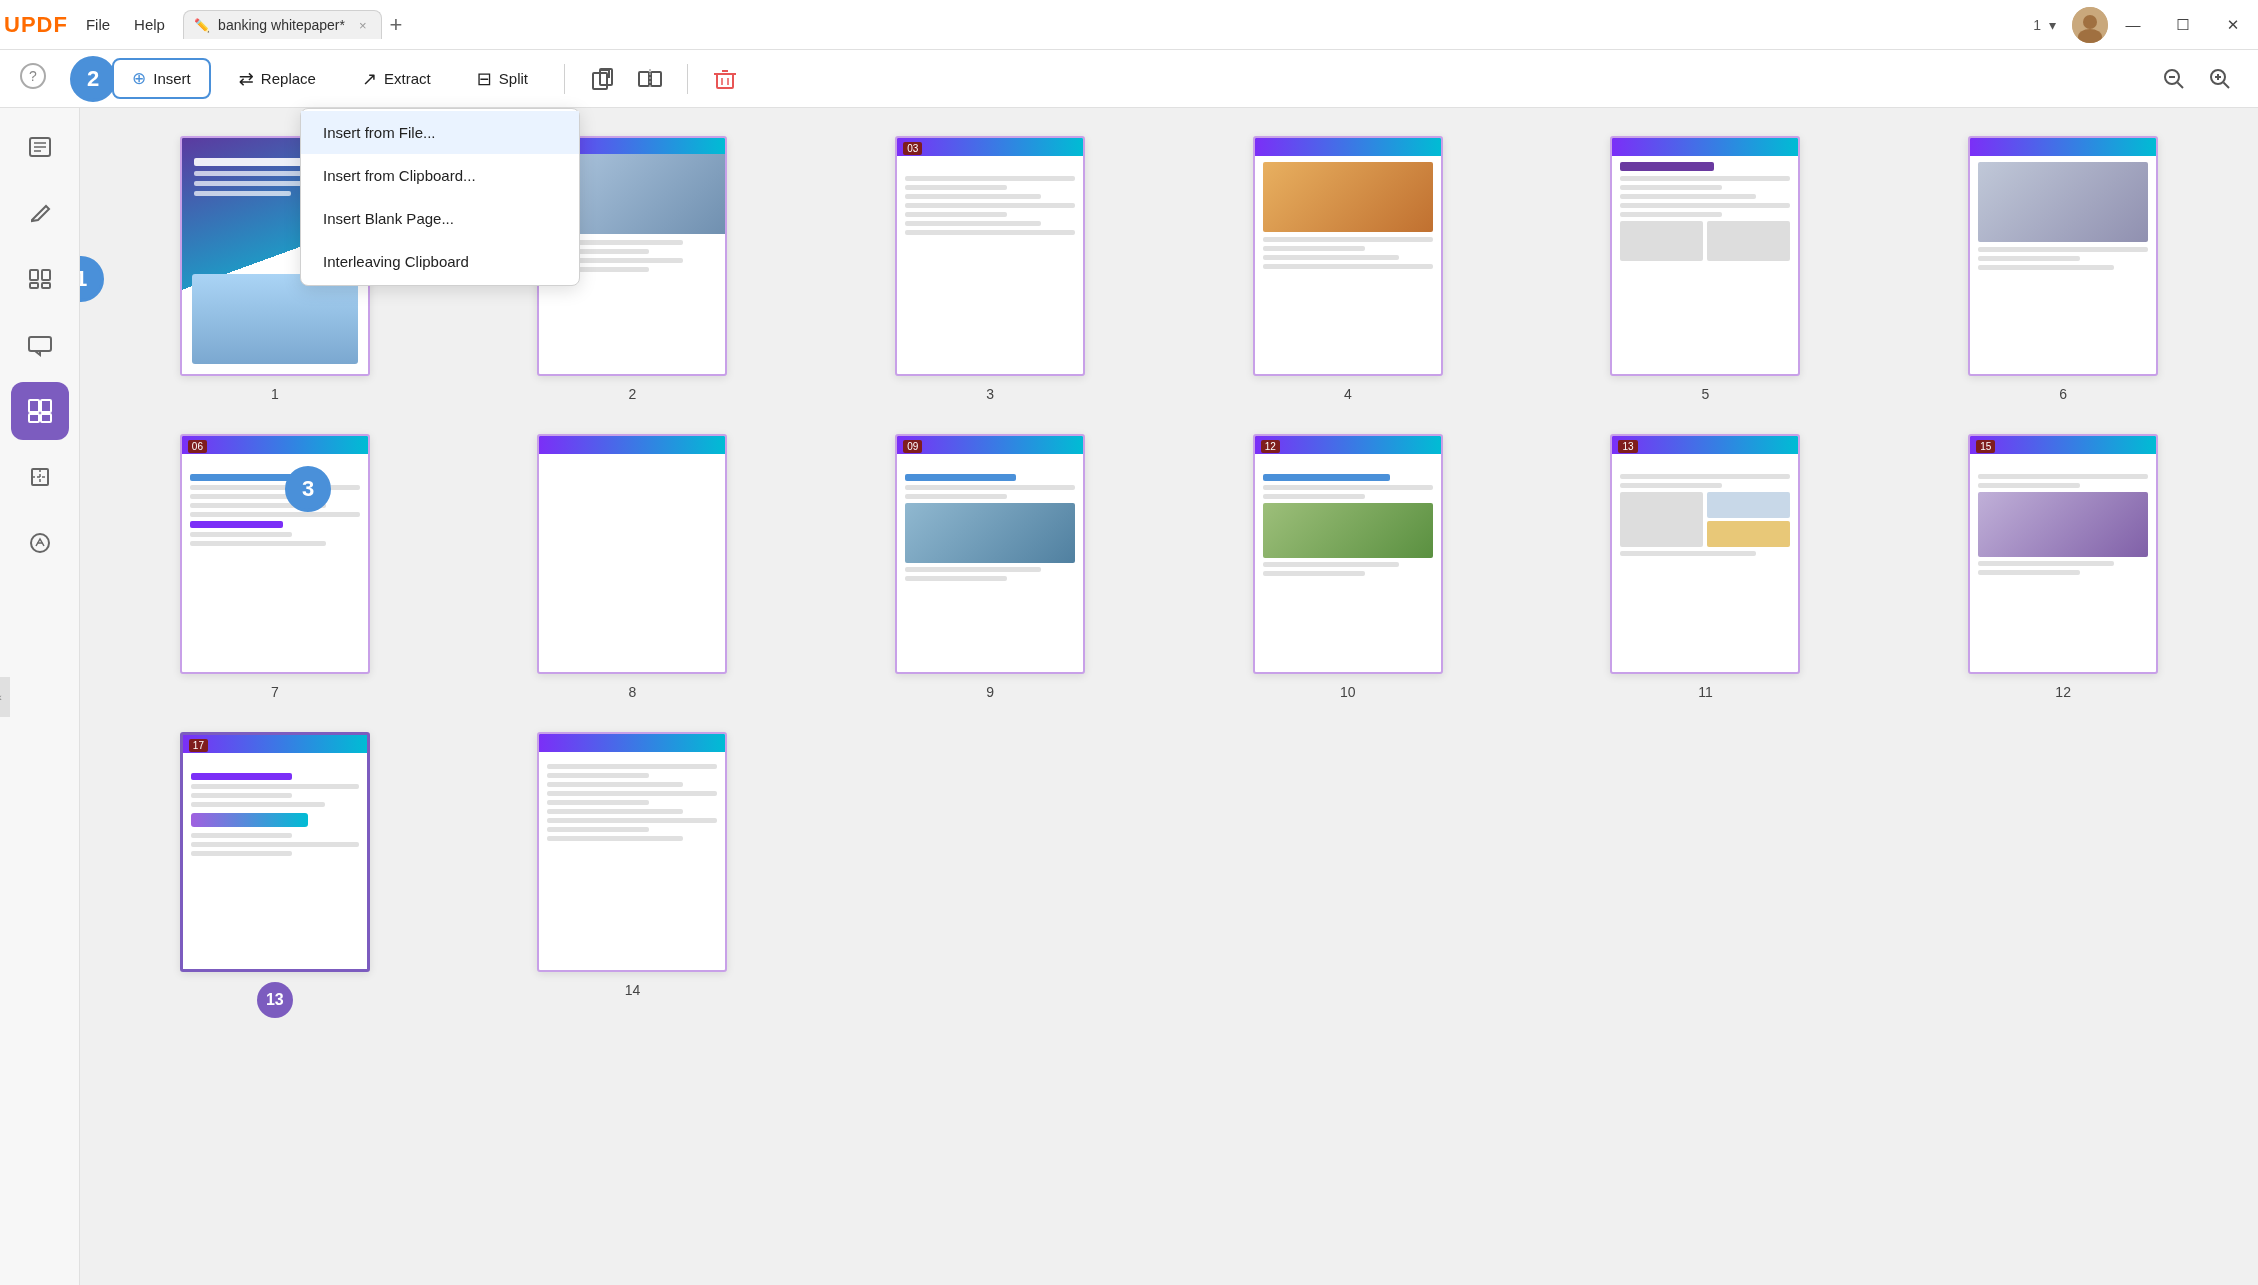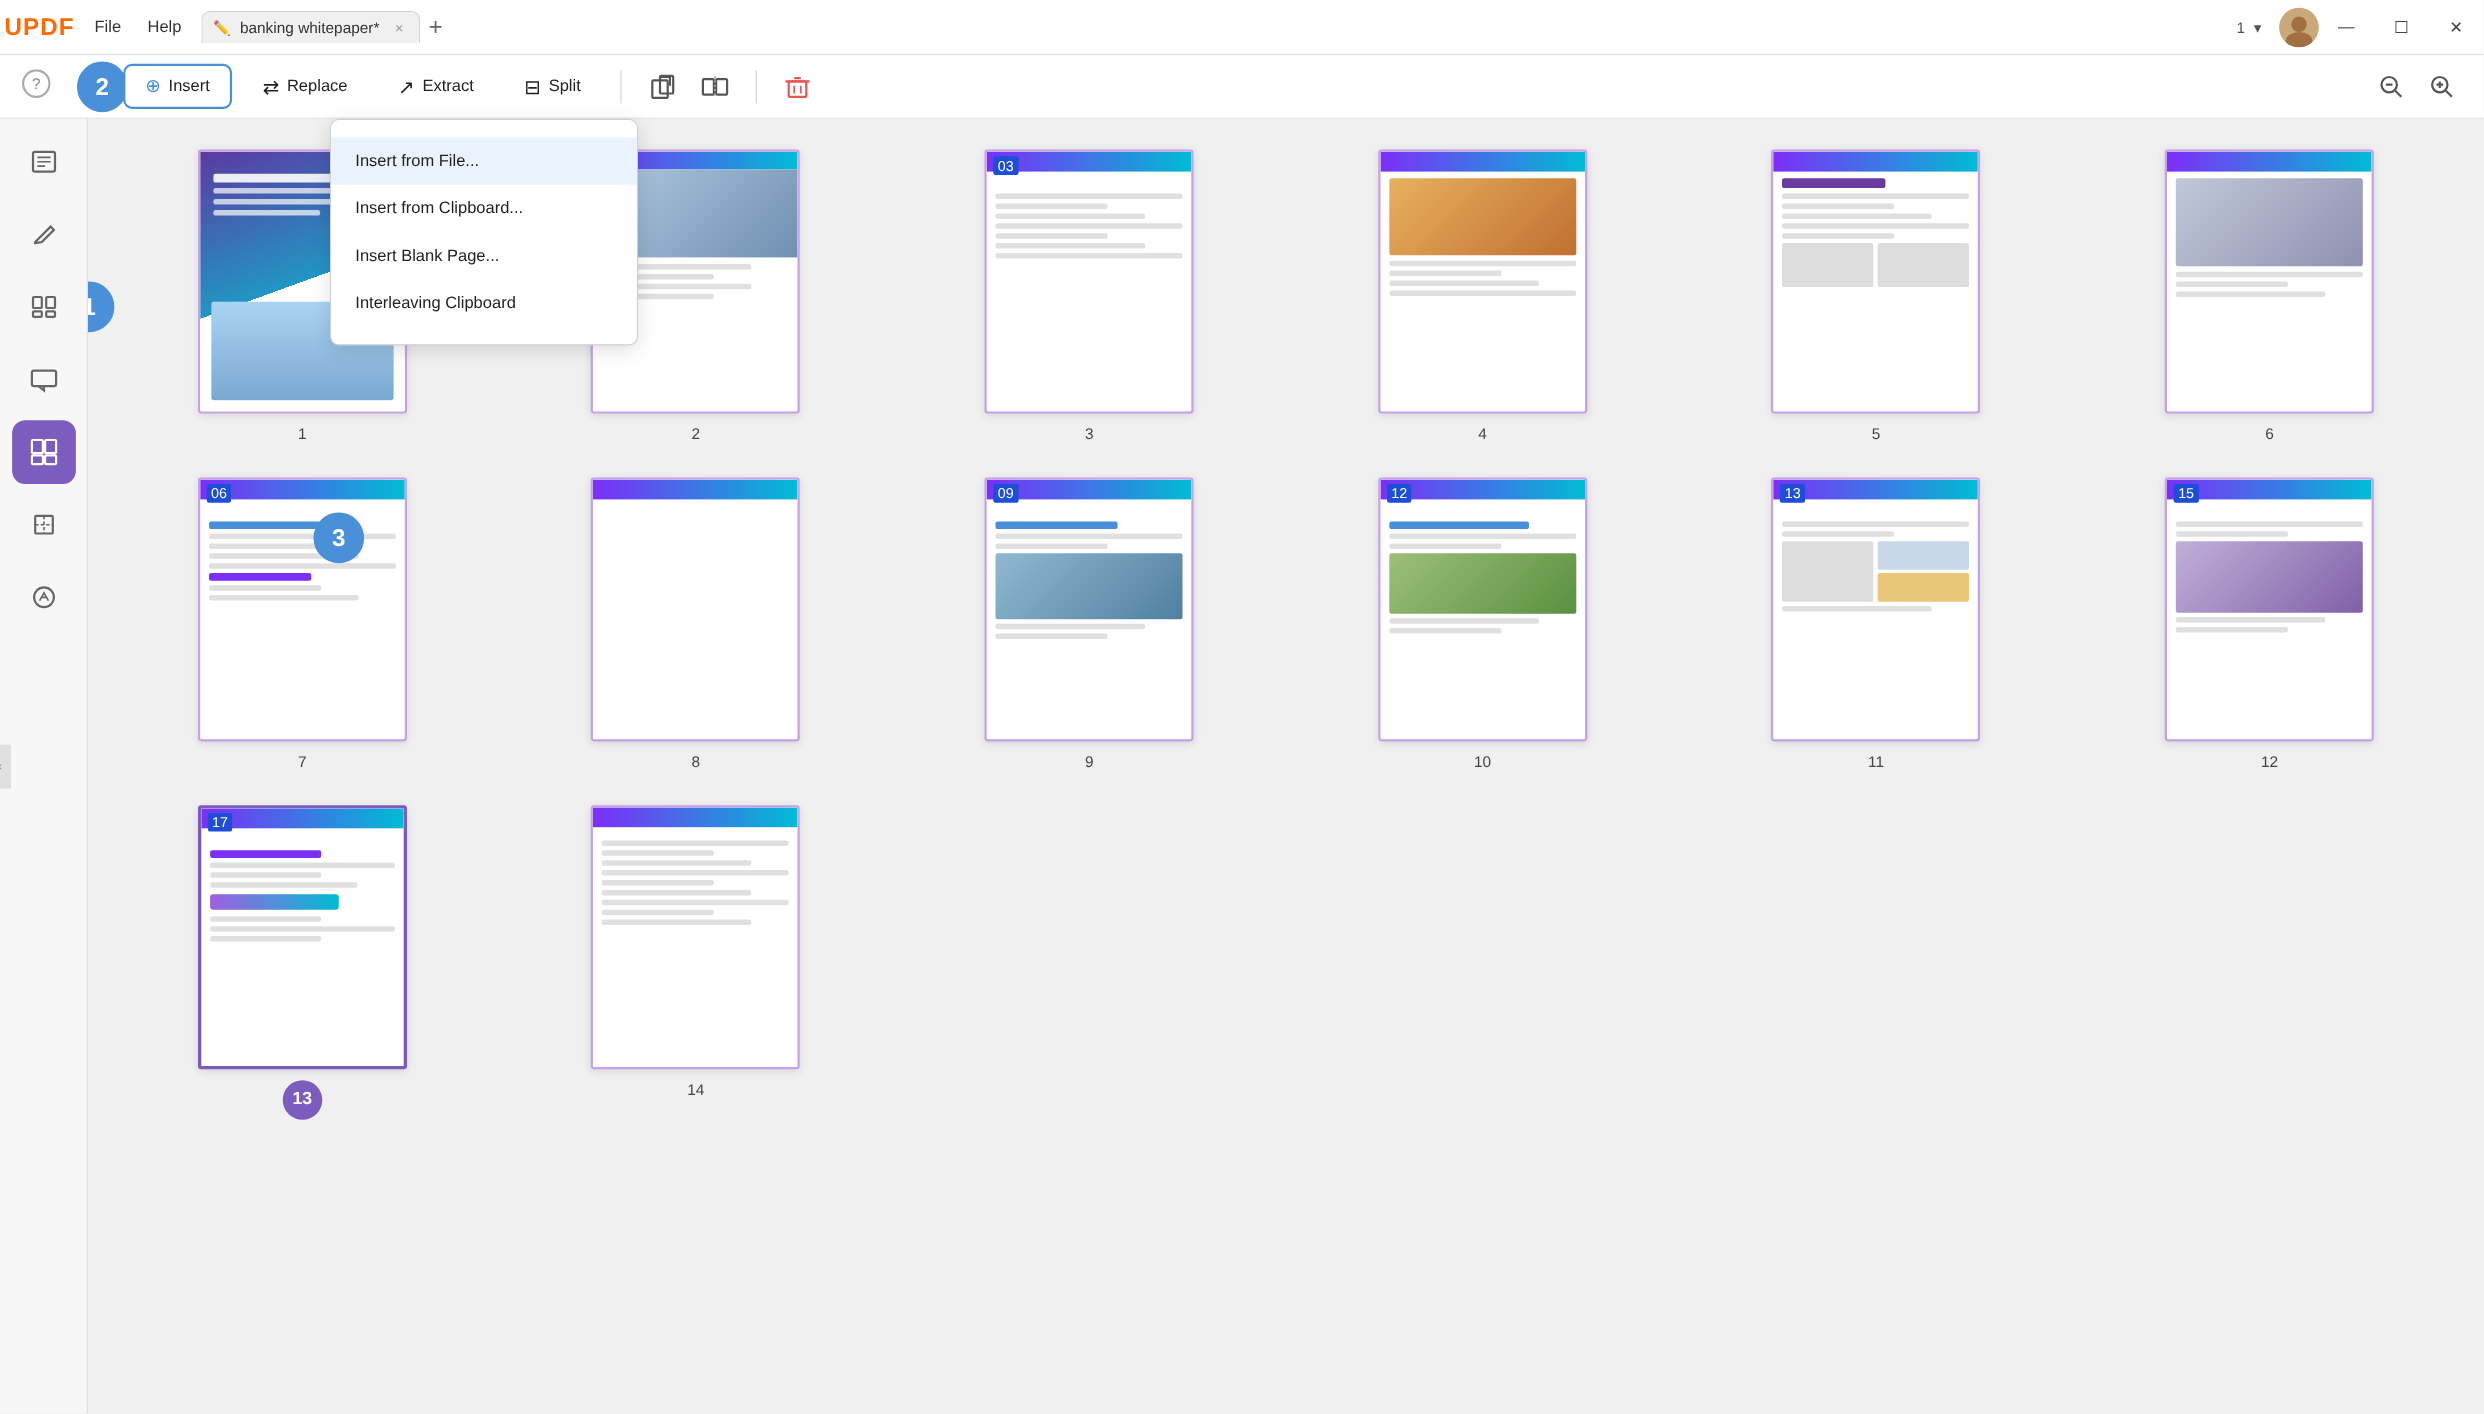--- a/index.html
+++ b/index.html
@@ -113,21 +113,21 @@
     .dropdown-menu {
       position: absolute;
       left: 300px;
       top: 58px;
       background: #fff;
       border: 1px solid #d0d0d0;
       border-radius: 8px;
       box-shadow: 0 4px 18px rgba(0,0,0,0.13);
       z-index: 100;
       width: 280px;
-      padding: 16px 0;
+      padding: 2px 0;
     }
     .dropdown-item {
       padding: 13px 22px;
       font-size: 15px;
       color: #222;
       cursor: pointer;
     }
     .dropdown-item.active { background: #eaf3ff; }
 
     
@@ -198,21 +198,21 @@
       font-size: 14px;
       color: #444;
     }
 
     
     .thumb-header { height: 18px; background: linear-gradient(90deg, #7b2ff7, #00bcd4); }
     .thumb-body { padding: 6px 8px; }
     .thumb-line { height: 5px; background: #e0e0e0; border-radius: 2px; margin-bottom: 4px; }
     .thumb-line.short { width: 60%; }
     .thumb-line.med { width: 80%; }
-    .thumb-num { position: absolute; top: 4px; left: 6px; background: #1d4ed8; color: #fff; font-size: 13px; padding: 1px 4px; border-radius: 2px; }
+    .thumb-num { position: absolute; top: 4px; left: 6px; background: #7f1d1d; color: #fff; font-size: 10px; padding: 1px 4px; border-radius: 2px; }
 
     
     .page-badge {
       width: 36px; height: 36px; border-radius: 50%;
       background: #7c5cbf;
       color: #fff;
       font-size: 16px;
       font-weight: bold;
       display: flex; align-items: center; justify-content: center;
     }

